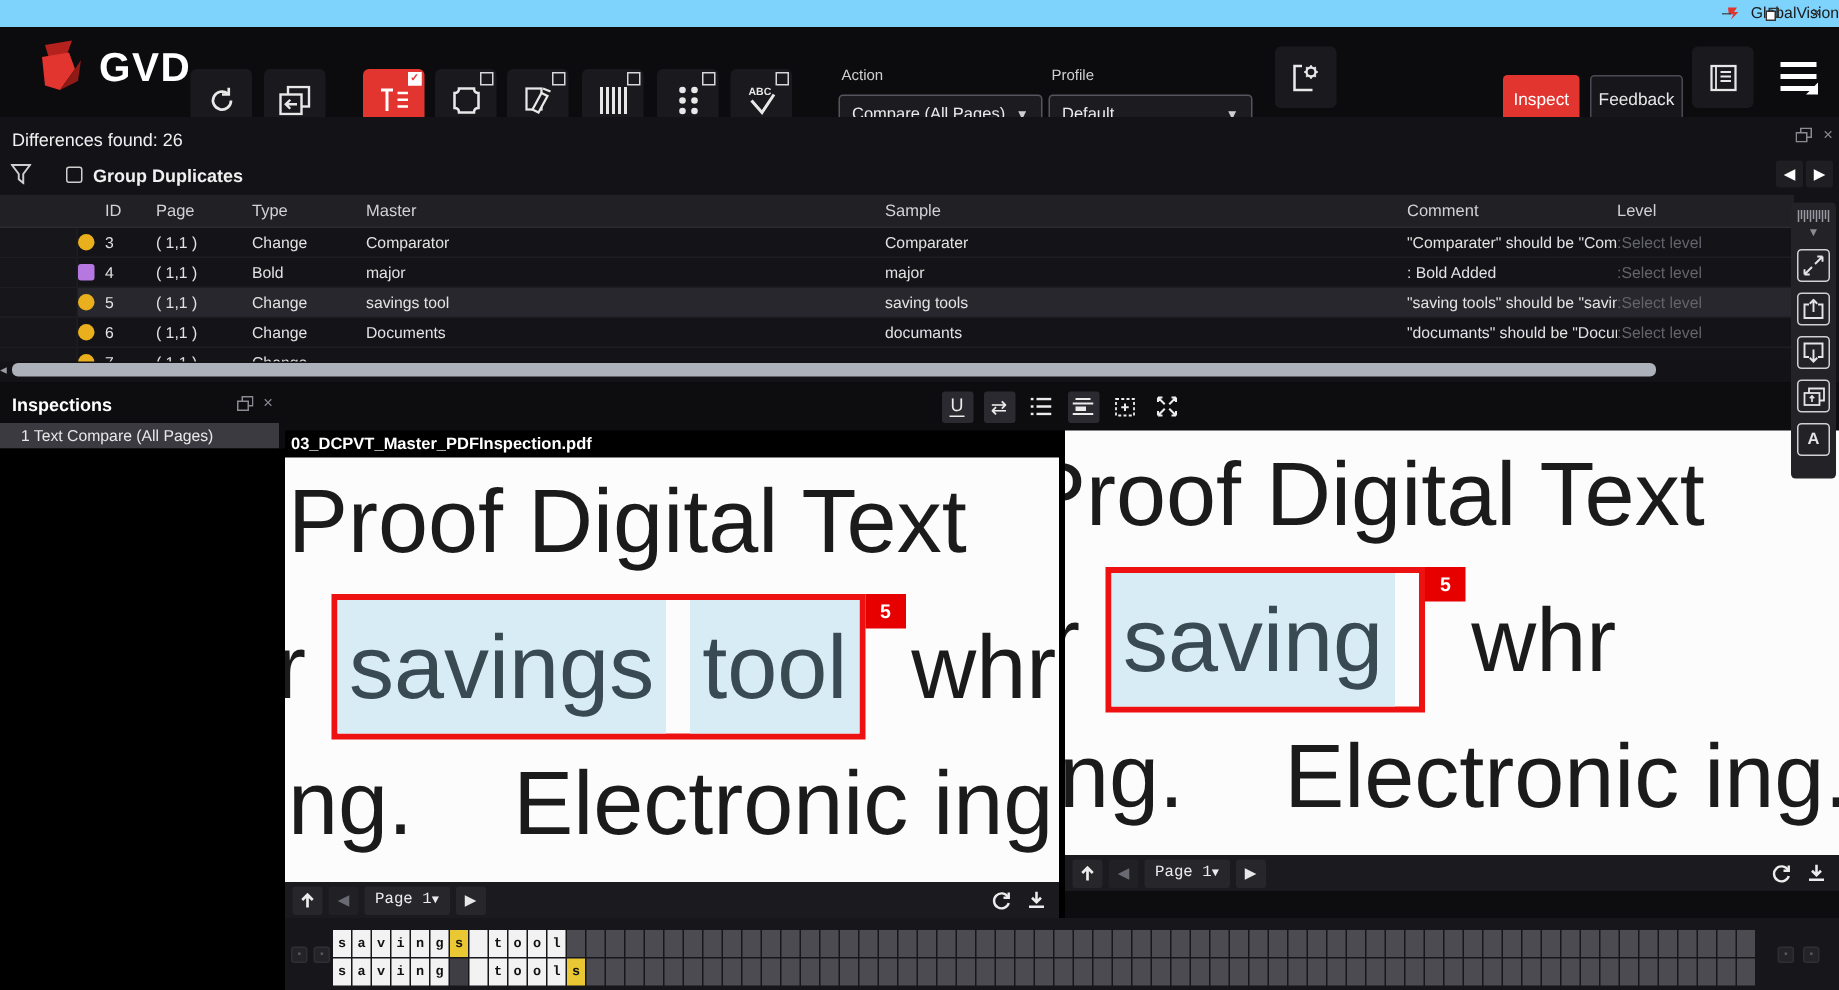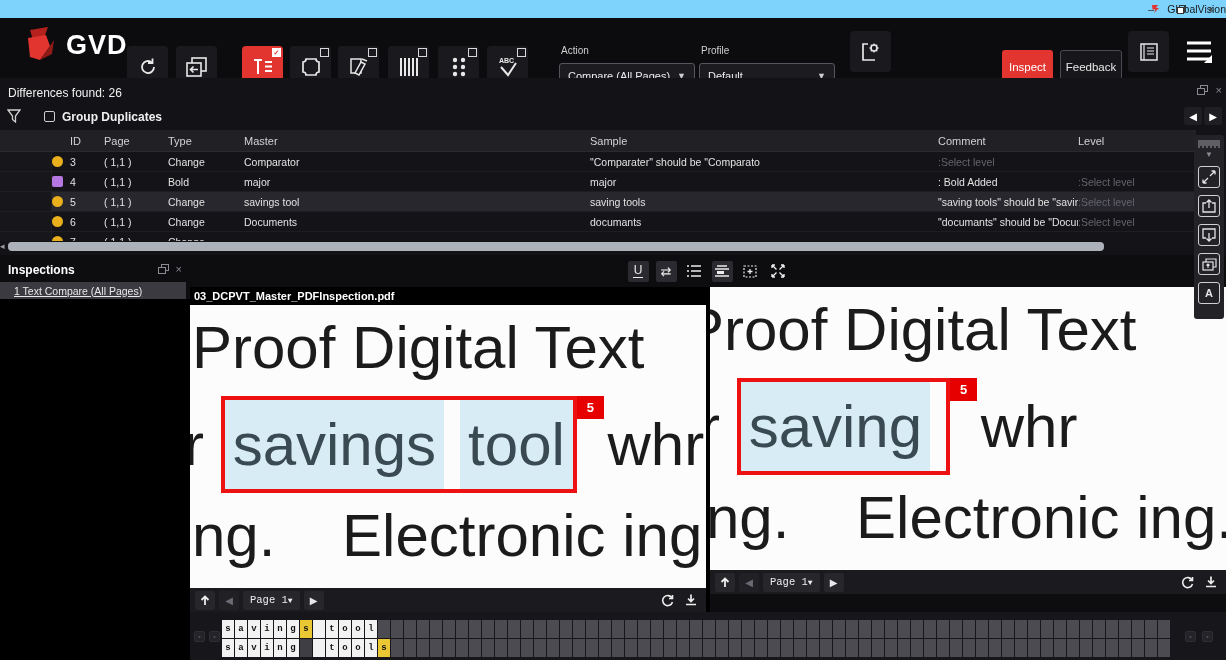--- a/index.html
+++ b/index.html
@@ -48,21 +48,21 @@
 
   
   .rightstrip { position:absolute; left:1194px; top:135px; width:30px; height:184px; background:#222227; border-radius:3px; z-index:40; display:flex; flex-direction:column; align-items:center; }
   .rsicon { width:22px; height:22px; border:1px solid #cfcfd4; border-radius:3px; margin-top:7px; display:flex; align-items:center; justify-content:center; color:#e4e4e8; font-size:11px; }
 
   
   .main { position:absolute; left:0; top:255px; width:1226px; height:405px; background:#0d0d10; }
   .inspections { position:absolute; left:0; top:0; width:190px; height:405px; background:#0d0d10; }
   .inspections .ititle { position:absolute; left:8px; top:8px; font-size:12px; font-weight:bold; color:#fff; }
   .inspections .iicons { position:absolute; right:8px; top:9px; display:flex; gap:7px; }
-  .iitem { position:absolute; left:0px; top:27px; width:186px; height:17px; background:#3a3a40; color:#e8e8e8; font-size:10.5px; display:flex; align-items:center; padding-left:14px;text-decoration:underline; }
+  .iitem { position:absolute; left:0px; top:27px; width:186px; height:17px; background:#3a3a40; color:#e8e8e8; font-size:10.5px; display:flex; align-items:center; padding-left:14px; }
   .iblack { position:absolute; left:0; top:44px; width:190px; height:361px; background:#000; }
 
   .ctoolbar { position:absolute; left:190px; top:0px; width:1036px; height:32px; background:#0d0d10; display:flex; align-items:center; justify-content:center; gap:7px; }
   .cbtn { width:21px; height:21px; display:flex; align-items:center; justify-content:center; color:#ececec; font-size:13px; border-radius:2px; }
   .cbtn.boxed { background:#2a2a30; }
   .cbtn .u { border-bottom:1.5px solid #ececec; line-height:13px; font-size:12px; padding:0 1px; }
 
   .viewer { position:absolute; top:32px; width:516px; height:325px; }
   .viewer .vtitle { height:18px; background:#000; color:#fff; font-size:11px; font-weight:bold; display:flex; align-items:center; padding-left:4px; }
   .viewer .vcontent { position:relative; width:100%; height:283px; background:#fcfcfc; overflow:hidden; color:#1b1b1b; }
@@ -254,20 +254,21 @@
         <span>Level</span>
       </div>
     <div style="position:absolute; left:0; top:74px; width:1196px">
         <div class="trow">
           <div class="gutter"></div>
           <div class="marker" style="background: rgb(233, 175, 28); border-radius: 50%;"></div>
           <span>3</span>
           <span>( 1,1 )</span>
           <span>Change</span>
           <span>Comparator</span>
+          <span>Comparater</span>
           <span>"Comparater" should be "Comparato</span>
           <span class="lvl">:Select level</span>
         </div>
         <div class="trow">
           <div class="gutter"></div>
           <div class="marker" style="background: rgb(182, 120, 224); border-radius: 2px;"></div>
           <span>4</span>
           <span>( 1,1 )</span>
           <span>Bold</span>
           <span>major</span>

